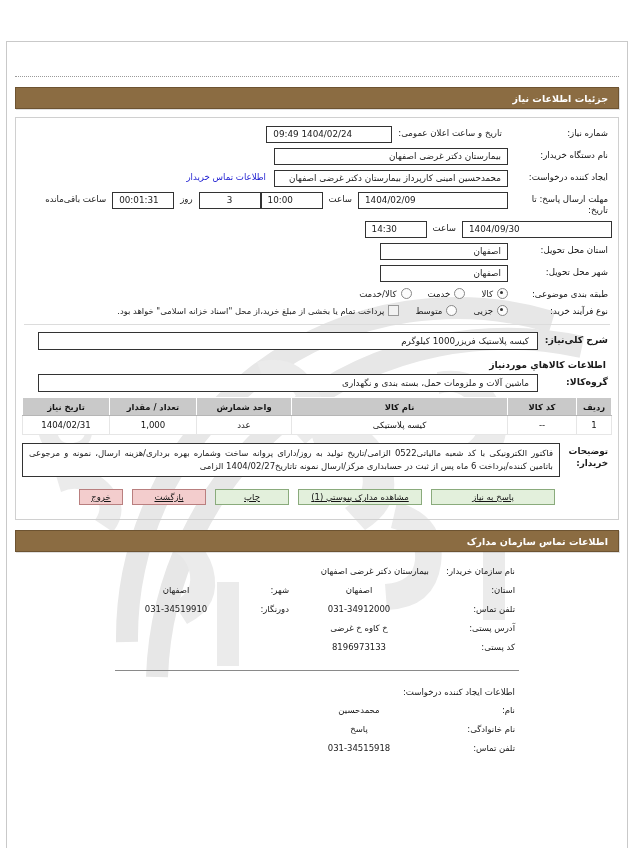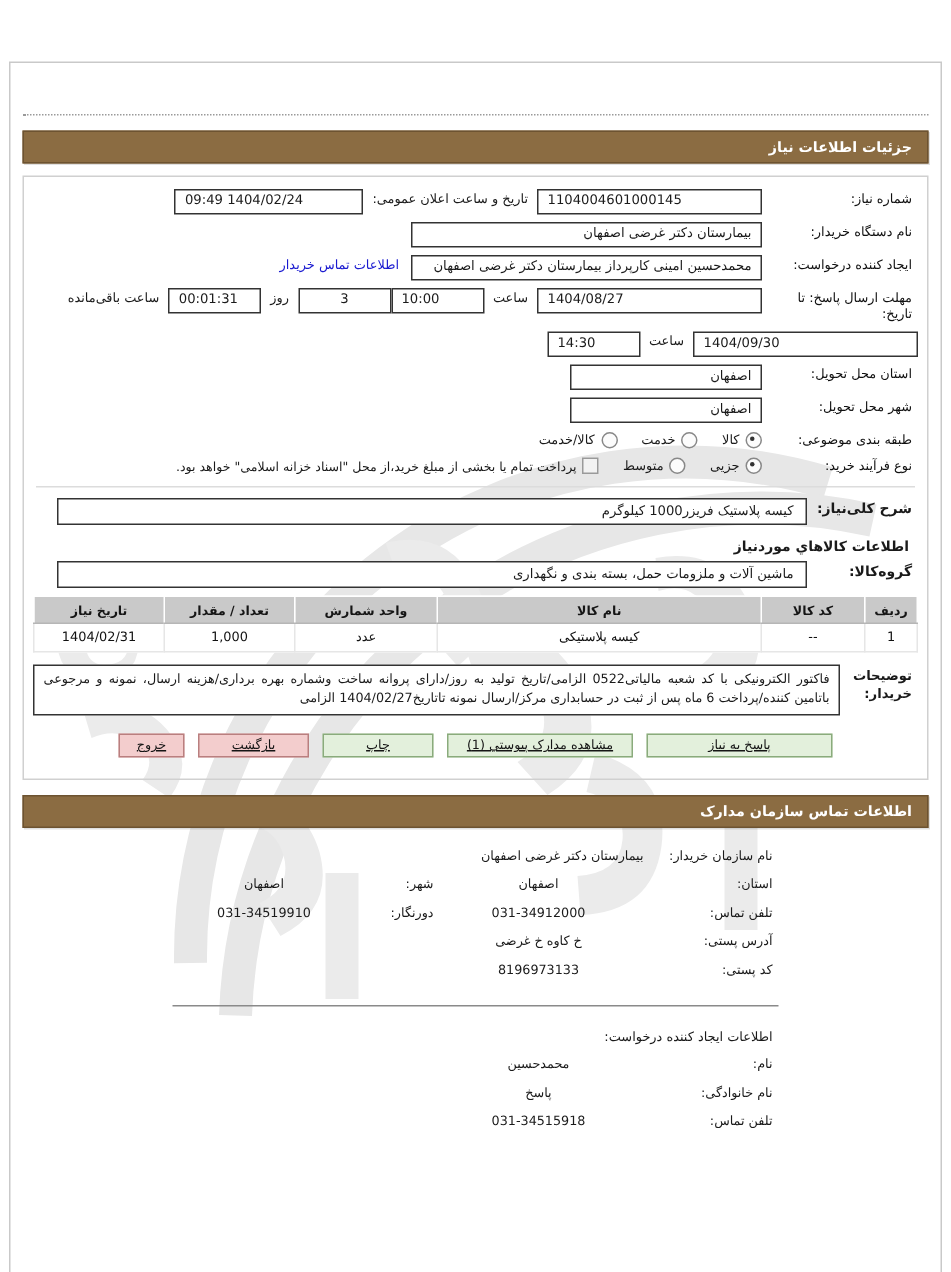--- a/index.html
+++ b/index.html
@@ -360,39 +360,38 @@
   <div id="content">
 
     <div class="dotted-rule"></div>
 
     <div class="section-bar">جزئیات اطلاعات نیاز</div>
 
     <div class="panel">
 
       <div class="frow">
         <div class="lbl">شماره نیاز:</div>
-        <div class="fld w-long">1104004601000145</div>
         <div class="inline-lbl">تاریخ و ساعت اعلان عمومی:</div>
         <div class="fld w-date">1404/02/24 09:49</div>
       </div>
 
       <div class="frow">
         <div class="lbl">نام دستگاه خریدار:</div>
         <div class="fld w-wide rtltext">بیمارستان دکتر غرضی  اصفهان</div>
       </div>
 
       <div class="frow">
         <div class="lbl">ایجاد کننده درخواست:</div>
         <div class="fld w-wide rtltext">محمدحسین امینی کارپرداز بیمارستان دکتر غرضی  اصفهان</div>
         <a class="link">اطلاعات تماس خریدار</a>
       </div>
 
       <div class="frow">
         <div class="lbl">مهلت ارسال پاسخ: تا تاریخ:</div>
-        <div class="fld w-long">1404/08/27</div>
+        <div class="fld w-long">1404/02/09</div>
         <div class="inline-lbl">ساعت</div>
         <div class="fld w-time">10:00</div>
         <div class="fld w-days">3</div>
         <div class="inline-lbl">روز</div>
         <div class="fld w-count">00:01:31</div>
         <div class="inline-lbl">ساعت باقی‌مانده</div>
       </div>
 
       <div class="frow">
         <div class="fld w-long">1404/09/30</div>

